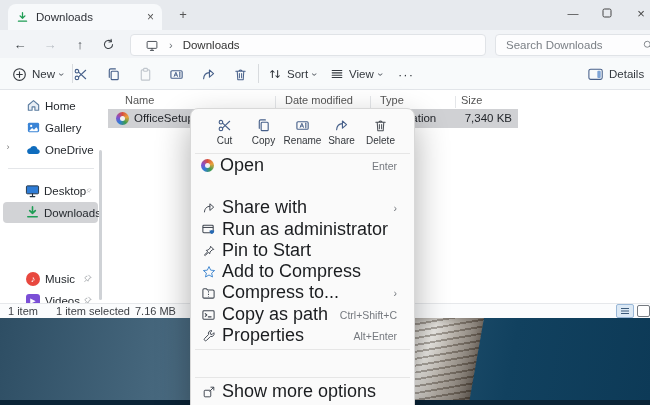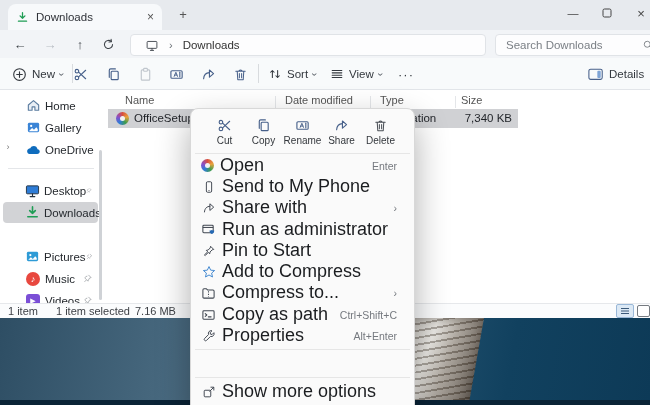--- a/index.html
+++ b/index.html
@@ -244,33 +244,20 @@
       <svg width="15" height="15" viewBox="0 0 16 16">
           <path d="M8 2v7M8 9L5 6M8 9l3-3" stroke="#1f9d55" stroke-width="1.7" fill="none" stroke-linecap="round" stroke-linejoin="round"></path>
           <path d="M3 12.5h10" stroke="#1f9d55" stroke-width="1.7" stroke-linecap="round"></path>
         </svg>
     </span>
     <span class="lbl">Downloads</span>
     <svg class="pin" viewBox="0 0 10 10">
         <path d="M6 1l3 3-1.6.4L6 6.8 5.6 8 4 6.4 1.6 8.8M4 6.4L2 4.4l1.2-1.6L4.8 2.4" fill="none" stroke="#70757c" stroke-width="0.9"></path>
       </svg>
   </div>
-  <div class="r sb-item" style="top:246px">
-    <span class="sb-ic">
-      <svg width="15" height="15" viewBox="0 0 16 16">
-          <rect x="2" y="3" width="12" height="10" rx="1.5" fill="#2e9bd6"></rect>
-          <circle cx="5.7" cy="6.4" r="1.2" fill="#fff"></circle>
-          <path d="M3.5 11.5l2.8-2.8 2 2 2.6-3 1.6 1.9v1.9h-9z" fill="#fff"></path>
-        </svg>
-    </span>
-    <span class="lbl">Pictures</span>
-    <svg class="pin" viewBox="0 0 10 10">
-        <path d="M6 1l3 3-1.6.4L6 6.8 5.6 8 4 6.4 1.6 8.8M4 6.4L2 4.4l1.2-1.6L4.8 2.4" fill="none" stroke="#70757c" stroke-width="0.9"></path>
-      </svg>
-  </div>
   <div class="r sb-item" style="top:268px">
     <span class="sb-ic">
       <span style="width:14px;height:14px;border-radius:50%;background:#e8483f;color:#fff;font-size:9px;display:flex;align-items:center;justify-content:center">♪</span>
     </span>
     <span class="lbl">Music</span>
     <svg class="pin" viewBox="0 0 10 10">
         <path d="M6 1l3 3-1.6.4L6 6.8 5.6 8 4 6.4 1.6 8.8M4 6.4L2 4.4l1.2-1.6L4.8 2.4" fill="none" stroke="#70757c" stroke-width="0.9"></path>
       </svg>
   </div>
   <div class="r sb-item" style="top:290px">
@@ -352,29 +339,20 @@
     </div>
   </div>
   <div class="mdiv" style="top:44px"></div>
 
   <div class="mi" style="top:46px">
     <span class="mic ring" style="width:13px;height:13px"></span>
     <span class="mil">Open</span>
     <span class="mis">Enter</span>
   </div>
 
-  <div class="mi" style="top:67px">
-    <span class="mic">
-      <svg width="14" height="14" viewBox="0 0 16 16">
-          <rect x="5" y="2" width="6" height="12" rx="1.4" fill="none" stroke="#3f4650" stroke-width="1.1"></rect>
-          <circle cx="8" cy="12" r="0.7" fill="#3f4650"></circle>
-        </svg>
-    </span>
-    <span class="mil">Send to My Phone</span>
-  </div>
 
   <div class="mi" style="top:88px">
     <span class="mic">
       <svg width="14" height="14" viewBox="0 0 16 16">
           <path d="M2.8 12.5c.3-4.2 2.7-6.3 6.2-6.5" fill="none" stroke="#3f4650" stroke-width="1.1" stroke-linecap="round"></path>
           <path d="M9 3.2L13.4 7 9 10.8V3.2z" fill="none" stroke="#3f4650" stroke-width="1.1" stroke-linejoin="round"></path>
         </svg>
     </span>
     <span class="mil">Share with</span>
     <span class="mis">›</span>

